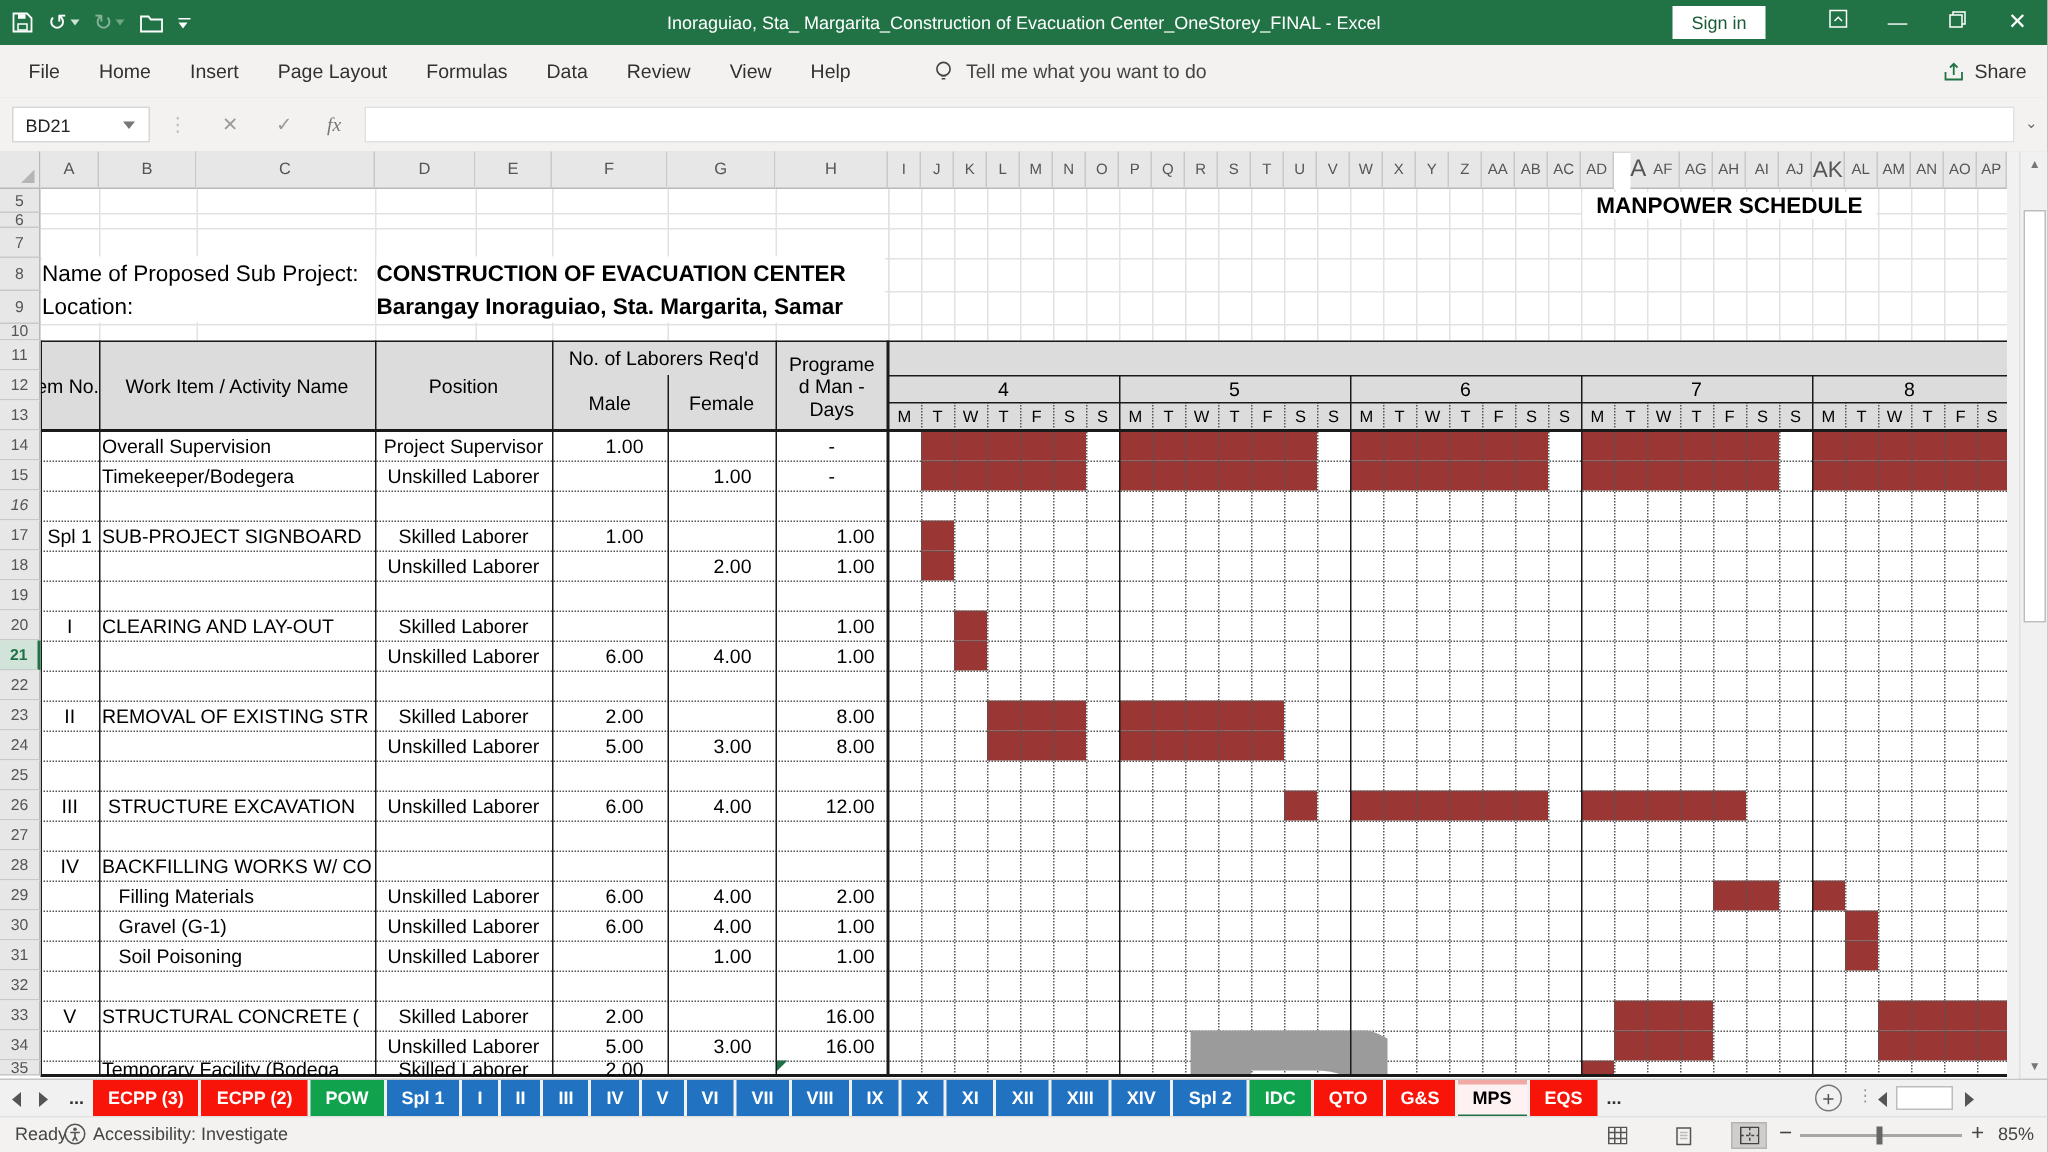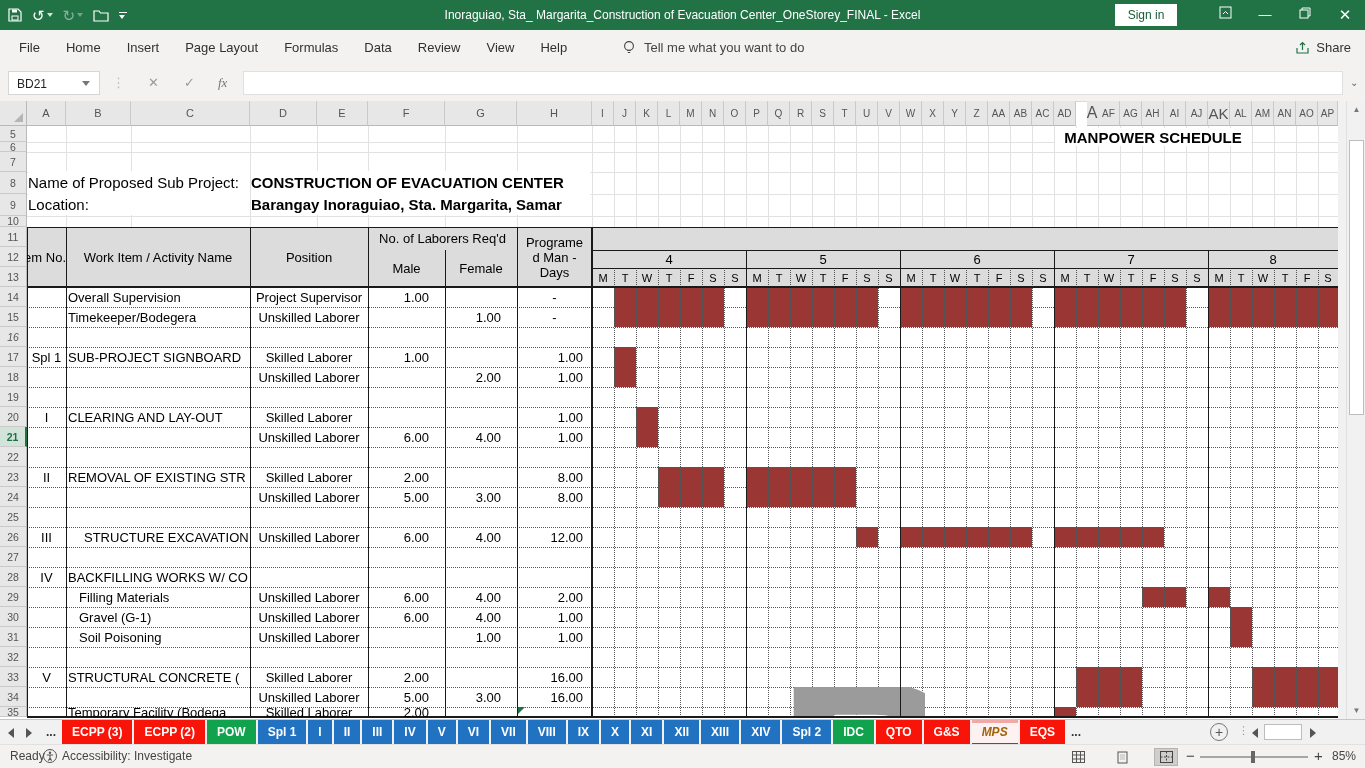--- a/index.html
+++ b/index.html
@@ -43,21 +43,21 @@
   .bar{position:absolute;z-index:2;}
   .gray{position:absolute;background:#dcdcdc;z-index:1;}
   
   #tabbar{position:absolute;left:0;top:719px;width:1365px;height:25px;background:#f1f1f1;border-top:1px solid #c6c6c6;overflow:hidden;}
   #tabstrip{position:absolute;left:42px;top:0;height:25px;display:flex;align-items:stretch;gap:2px;}
   .stab{padding:0 10px;font-size:12px;font-weight:bold;line-height:24px;text-align:center;white-space:nowrap;}
   .stab.red{background:#f81408;color:#fff;}
   .stab.green{background:#10a24c;color:#fff;}
   .stab.blue{background:#2173c2;color:#fff;}
   .stab.more{background:none;color:#333;font-weight:bold;padding:0 4px;}
-  .stab.active{background:#fdf2f1;color:#a16207;border-top:3px solid #f0a9a4;border-bottom:2px solid #1e7145;line-height:19px;font-style:italic;}
+  .stab.active{background:#fdf2f1;color:#000000;border-top:3px solid #f0a9a4;border-bottom:2px solid #1e7145;line-height:19px;}
   .stab.clip{max-width:36px;overflow:hidden;}
   
   #statusbar{position:absolute;left:0;top:744px;width:1365px;height:24px;background:#f3f2f1;border-top:1px solid #e1e1e1;font-size:12px;color:#444;}
   .viewbtn{position:absolute;top:3px;width:24px;height:18px;display:flex;align-items:center;justify-content:center;}
   .viewbtn.pressed{background:#cfcecd;border:1px solid #b5b4b3;box-sizing:border-box;}
   
   #vscroll{position:absolute;left:1346px;top:101px;width:19px;height:618px;background:#f1f1f1;border-left:1px solid #e0e0e0;}
   .scrollthumb{position:absolute;background:#fff;border:1px solid #bdbdbd;box-sizing:border-box;}
   .arr{color:#777;font-size:8px;text-align:center;width:100%;position:absolute;}
   #watermark{position:absolute;left:775px;top:687px;width:150px;height:30px;overflow:hidden;z-index:4;}
@@ -464,21 +464,21 @@
     <div class="cell rt" style="left: 517px; top: 467px; width: 75px; height: 20px; padding-right: 9px;">8.00</div>
     <div class="bar" style="left: 658px; top: 467px; width: 66px; height: 20px; background: rgb(154, 55, 52);"></div>
     <div class="bar" style="left: 746px; top: 467px; width: 110px; height: 20px; background: rgb(154, 55, 52);"></div>
     <div class="cell ctr" style="left: 250px; top: 487px; width: 118px; height: 20px;">Unskilled Laborer</div>
     <div class="cell rt" style="left: 368px; top: 487px; width: 77px; height: 20px; padding-right: 16px;">5.00</div>
     <div class="cell rt" style="left: 445px; top: 487px; width: 72px; height: 20px; padding-right: 16px;">3.00</div>
     <div class="cell rt" style="left: 517px; top: 487px; width: 75px; height: 20px; padding-right: 9px;">8.00</div>
     <div class="bar" style="left: 658px; top: 487px; width: 66px; height: 20px; background: rgb(154, 55, 52);"></div>
     <div class="bar" style="left: 746px; top: 487px; width: 110px; height: 20px; background: rgb(154, 55, 52);"></div>
     <div class="cell ctr" style="left: 27px; top: 527px; width: 39px; height: 20px;">III</div>
-    <div class="cell lf" style="left: 66px; top: 527px; width: 184px; height: 20px; padding-left: 18px;">STRUCTURE EXCAVATION</div>
+    <div class="cell lf" style="left: 66px; top: 527px; width: 184px; height: 20px; padding-left: 6px;">STRUCTURE EXCAVATION</div>
     <div class="cell ctr" style="left: 250px; top: 527px; width: 118px; height: 20px;">Unskilled Laborer</div>
     <div class="cell rt" style="left: 368px; top: 527px; width: 77px; height: 20px; padding-right: 16px;">6.00</div>
     <div class="cell rt" style="left: 445px; top: 527px; width: 72px; height: 20px; padding-right: 16px;">4.00</div>
     <div class="cell rt" style="left: 517px; top: 527px; width: 75px; height: 20px; padding-right: 9px;">12.00</div>
     <div class="bar" style="left: 856px; top: 527px; width: 22px; height: 20px; background: rgb(154, 55, 52);"></div>
     <div class="bar" style="left: 900px; top: 527px; width: 132px; height: 20px; background: rgb(154, 55, 52);"></div>
     <div class="bar" style="left: 1054px; top: 527px; width: 110px; height: 20px; background: rgb(154, 55, 52);"></div>
     <div class="cell ctr" style="left: 27px; top: 567px; width: 39px; height: 20px;">IV</div>
     <div class="cell lf" style="left: 66px; top: 567px; width: 184px; height: 20px; padding-left: 2px;">BACKFILLING WORKS W/ CO</div>
     <div class="cell lf" style="left: 66px; top: 587px; width: 184px; height: 20px; padding-left: 13px;">Filling Materials</div>

